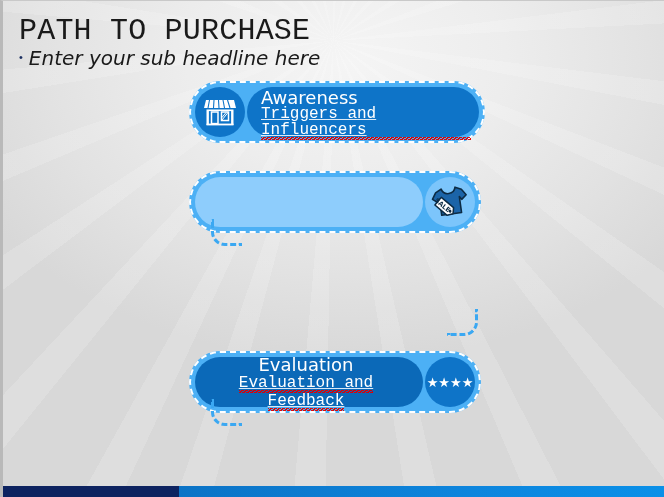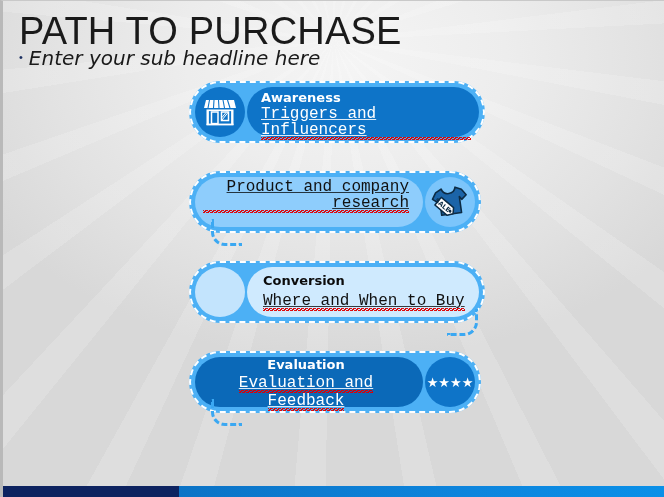--- a/index.html
+++ b/index.html
@@ -37,27 +37,27 @@
   }
 
   
   #header {
     position: absolute;
     left: 16px;
     top: 12px;
     width: 600px;
   }
   #title {
-    font-size: 38px;
+    font-size: 30px;
     line-height: 36px;
     font-weight: 300;
     color: #1a1a1a;
     letter-spacing: .2px;
     white-space: nowrap;
-    font-family: Liberation Sans, sans-serif;
+    font-family: Liberation Mono, monospace;
     font-stretch: condensed;
   }
   #subtitle-row {
     display: flex;
     align-items: baseline;
     margin-top: -3px;
   }
   #sub-bullet {
     color: #1b2f60;
     font-size: 11px;
@@ -128,22 +128,22 @@
     display: flex;
     align-items: center;
     justify-content: center;
   }
   .stage-text {
     position: absolute;
     z-index: 3;
     top: 8px;
   }
   .stage-label {
-    font-size: 13px;
-    font-weight: bold;
+    font-size: 18px;
+    font-weight: normal;
     color: #0b0b0b;
     line-height: 17px;
     font-family: "DejaVu Sans", sans-serif;
   }
   .stage-desc {
     font-size: 16px;
     color: #111111;
     line-height: 16px;
     font-family: Liberation Mono, monospace;
     text-decoration: underline;
@@ -264,40 +264,23 @@
                 <path d="M6 19 L22 19 L25.5 24 L22 29 L6 29 Z" fill="#ffffff" stroke="#0c2b44" stroke-width="1.5" stroke-linejoin="round"></path>
                 <circle cx="21.5" cy="24" r="1.5" fill="#0c2b44"></circle>
                 <text x="12" y="26.4" font-family="DejaVu Sans, sans-serif" font-size="6.4" font-weight="bold" fill="#0c2b44" text-anchor="middle">SALE</text>
               </g>
             </svg>
           </span>
         </div>
       </div>
 
       <div class="stage-text" style="left:14px; right:72px; text-align:right;">
-        <div class="stage-desc squiggle">Product and company research</div>
       </div>
     </div>
 
-    <div class="stage" style="top:180px; width:296px;">
-      <div class="stage-fill" style="background:#4cb0f5;"></div>
-      <div class="stage-outer"></div>
-      <div class="stage-inner" style="left:58px; right:6px; background:#cfeafe;"></div>
-
-      <div class="icon-pod" style="left:0px;">
-        <div class="icon-pod-inner" style="background:#c3e4fd;">
-          <span></span>
-        </div>
-      </div>
-
-      <div class="stage-text" style="left:74px; right:14px; text-align:left; top:11px;">
-        <div class="stage-label">Conversion</div>
-        <div class="stage-desc squiggle" style="margin-top:4px;">Where and When to Buy</div>
-      </div>
-    </div>
 
     <div class="stage" style="top:270px; width:292px;">
       <div class="stage-fill" style="background:#4cb0f5;"></div>
       <div class="stage-outer"></div>
       <div class="stage-inner" style="left:6px; right:58px; background:#0b69b8;"></div>
 
       <div class="icon-pod" style="right:0px;">
         <div class="icon-pod-inner" style="background:#0e74c8;">
           <span style="color:#ffffff; font-size:13px; letter-spacing:0px; line-height:13px;">★★★★</span>
         </div>

